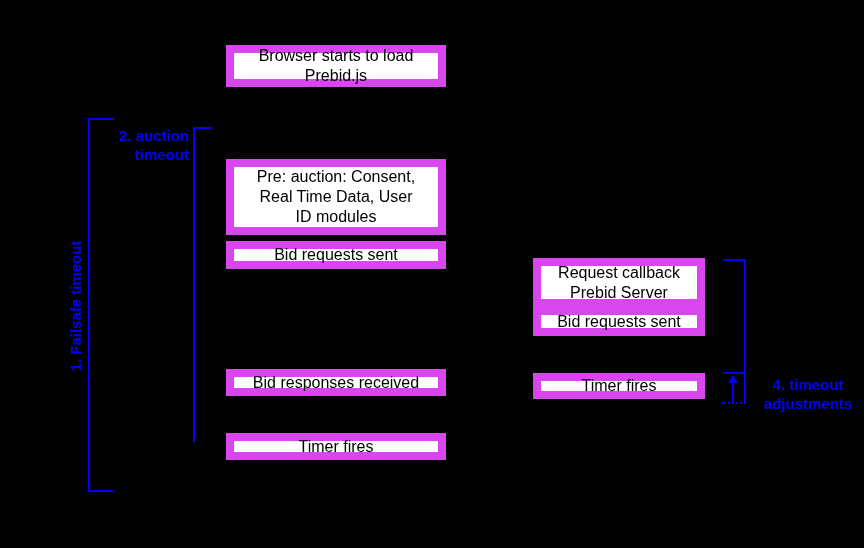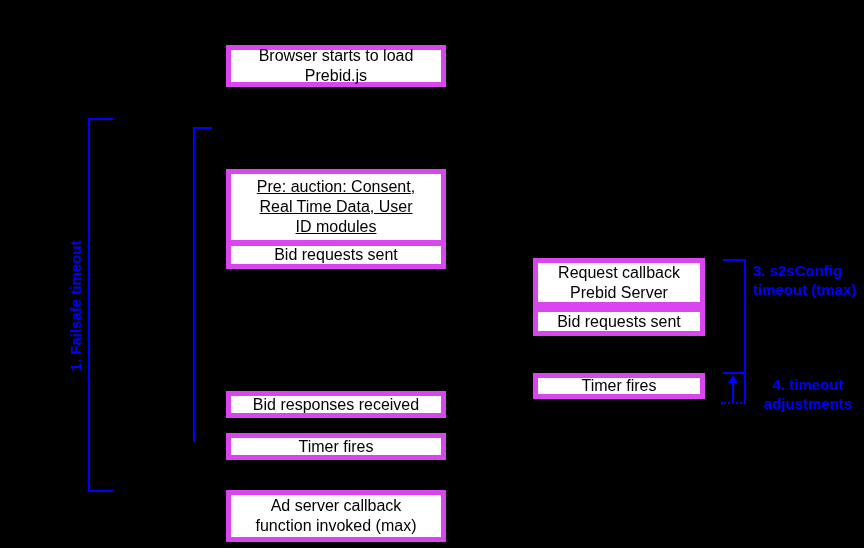--- a/index.html
+++ b/index.html
@@ -7,37 +7,37 @@
     position: relative;
     width: 864px;
     height: 548px;
     background: #000000;
     overflow: hidden;
     font-family: "Liberation Sans", sans-serif;
   }
   .box {
     position: absolute;
     background: #ffffff;
-    border: 5px solid #d946ef;
+    border: 8px solid #d946ef;
     box-sizing: border-box;
     color: #000000;
     font-size: 16px;
     line-height: 20px;
     display: flex;
     align-items: center;
     justify-content: center;
     text-align: center;
     white-space: pre-line;
   }
   
   .b-browser   { left: 226px; top: 45px;  width: 220px; height: 42px; }
   .b-start     { left: 226px; top: 125px; width: 220px; height: 40px; }
-  .b-pre       { left: 226px; top: 169px; width: 220px; height: 76px; text-decoration: underline; }
+  .b-pre       { left: 226px; top: 159px; width: 220px; height: 76px; }
   .b-bidreq    { left: 226px; top: 241px; width: 220px; height: 28px; }
-  .b-bidresp   { left: 226px; top: 391px; width: 220px; height: 27px; }
+  .b-bidresp   { left: 226px; top: 369px; width: 220px; height: 27px; }
   .b-timer     { left: 226px; top: 433px; width: 220px; height: 27px; }
   .b-adserver  { left: 226px; top: 490px; width: 220px; height: 52px; }
   
   .b-reqreach  { left: 533px; top: 258px; width: 172px; height: 49px; }
   .b-bidreq2   { left: 533px; top: 307px; width: 172px; height: 29px; }
   .b-timer2    { left: 533px; top: 373px; width: 172px; height: 26px; }
 
   .bline { position: absolute; background: #0000ff; }
   
   .fs-v     { left: 88px;  top: 118px; width: 2px;  height: 374px; }
@@ -88,41 +88,39 @@
 
 <div id="canvas">
 
   <div class="bline fs-v"></div>
   <div class="bline fs-ttop"></div>
   <div class="bline fs-tbot"></div>
   <div class="blabel lbl-failsafe">1. Failsafe timeout</div>
 
   <div class="bline au-v"></div>
   <div class="bline au-ttop"></div>
+  <div class="blabel lbl-auction">2. auction
+timeout</div>
 
   <div class="bline s2s-v"></div>
   <div class="bline s2s-ttop"></div>
   <div class="bline s2s-tmid"></div>
   <div class="s2s-dot"></div>
   <div class="bline adj-shaft"></div>
   <div class="adj-head"></div>
-  <div class="blabel lbl-s2s">3. s2sConfig
-timeout (tmax)</div>
   <div class="blabel lbl-adj">4. timeout
 adjustments</div>
 
   <div class="box b-browser">Browser starts to load
 Prebid.js</div>
   <div class="box b-pre">Pre: auction: Consent,
 Real Time Data, User
 ID modules</div>
   <div class="box b-bidreq">Bid requests sent</div>
   <div class="box b-bidresp">Bid responses received</div>
   <div class="box b-timer">Timer fires</div>
-  <div class="box b-adserver">Ad server callback
-function invoked (max)</div>
 
   <div class="box b-reqreach">Request callback
 Prebid Server</div>
   <div class="box b-bidreq2">Bid requests sent</div>
   <div class="box b-timer2">Timer fires</div>
 
 </div>
 
 </body></html>

